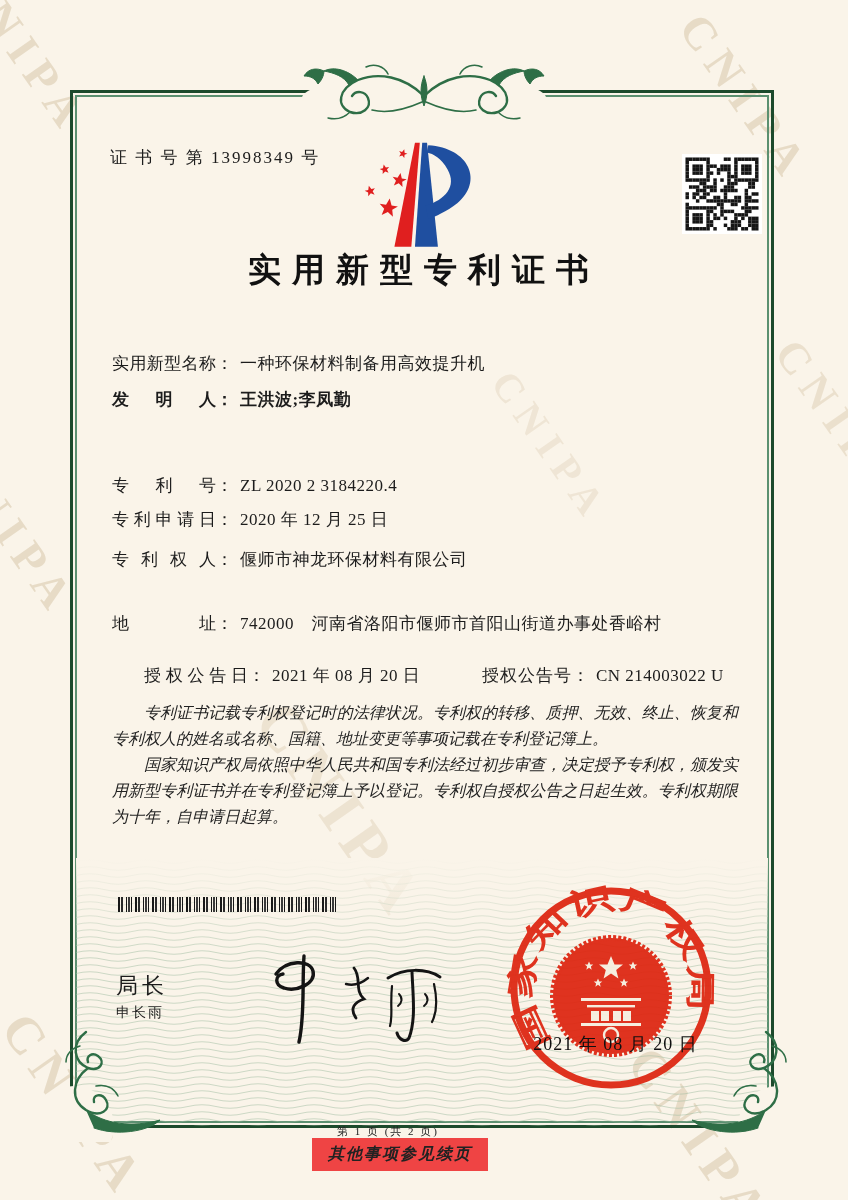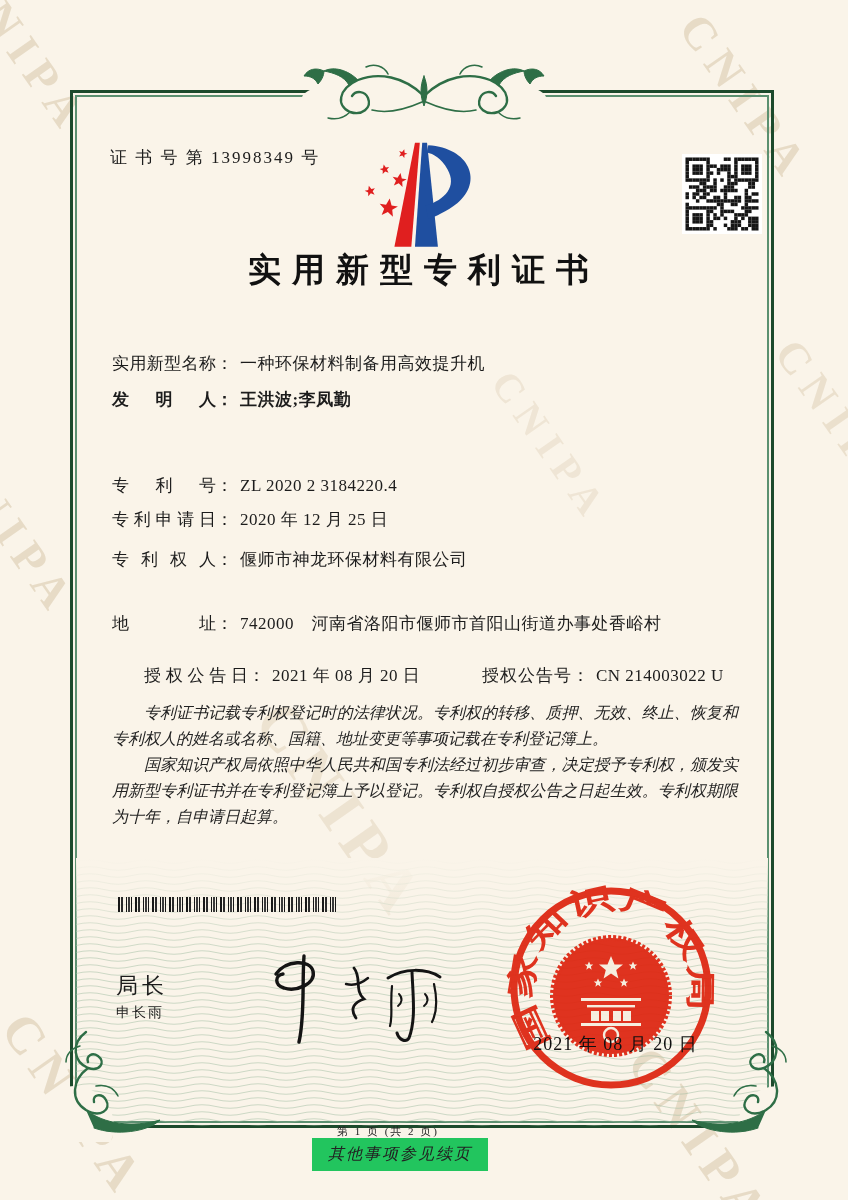--- a/index.html
+++ b/index.html
@@ -81,22 +81,22 @@
   #seal-date{
     position:absolute;left:528px;top:1032px;width:175px;text-align:center;
     font-size:18px;color:#101010;letter-spacing:1px;white-space:nowrap;
   }
   #page-info{
     position:absolute;left:388px;top:1092px;transform:translateX(-50%);
     font-size:11px;letter-spacing:2px;color:#222;margin-top:32px;
   }
   #footer-note{
     position:absolute;left:400px;top:1138px;transform:translateX(-50%);
-    background:#22c55e;padding:6px 16px;font-size:16px;font-style:italic;
-    letter-spacing:2px;color:#222;white-space:nowrap;
+    background:#ef4444;padding:6px 16px;font-size:16px;font-style:italic;
+    letter-spacing:2px;color:#222;white-space:nowrap;font-weight:bold;
   }
 </style>
 </head>
 <body>
 
 <span class="wm" style="left:-10px;top:-44px;font-size:46px;">CNIPA</span>
 <span class="wm" style="left:712px;top:4px;font-size:46px;">CNIPA</span>
 <span class="wm" style="left:-22px;top:438px;font-size:46px;">CNIPA</span>
 <span class="wm" style="left:806px;top:330px;font-size:44px;color:rgba(201,178,143,0.30);">CNIPA</span>
 <span class="wm" style="left:520px;top:362px;font-size:40px;color:rgba(201,178,143,0.22);">CNIPA</span>

